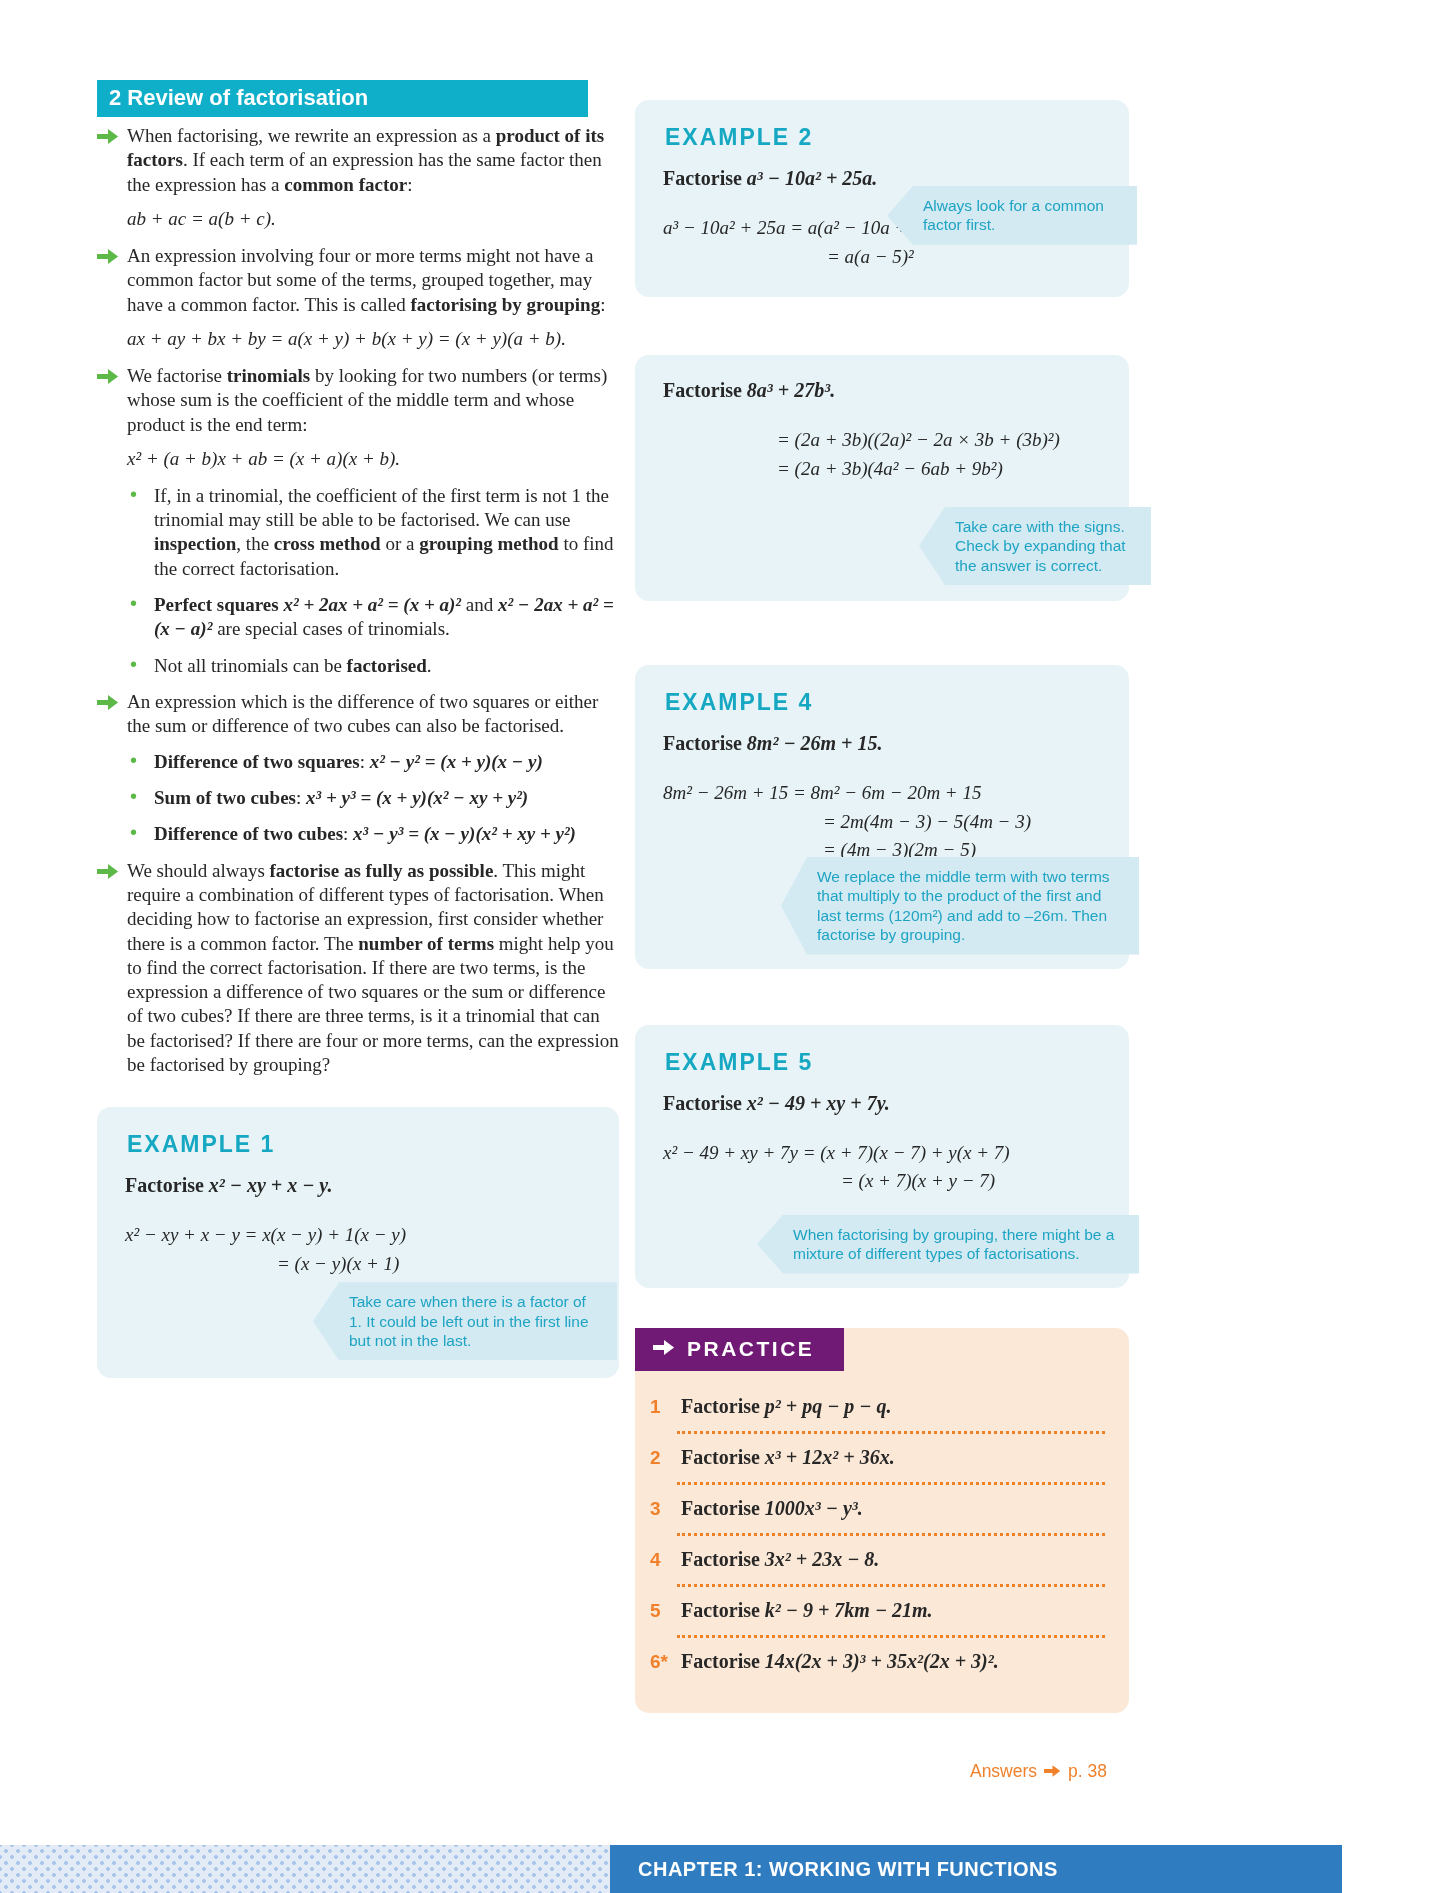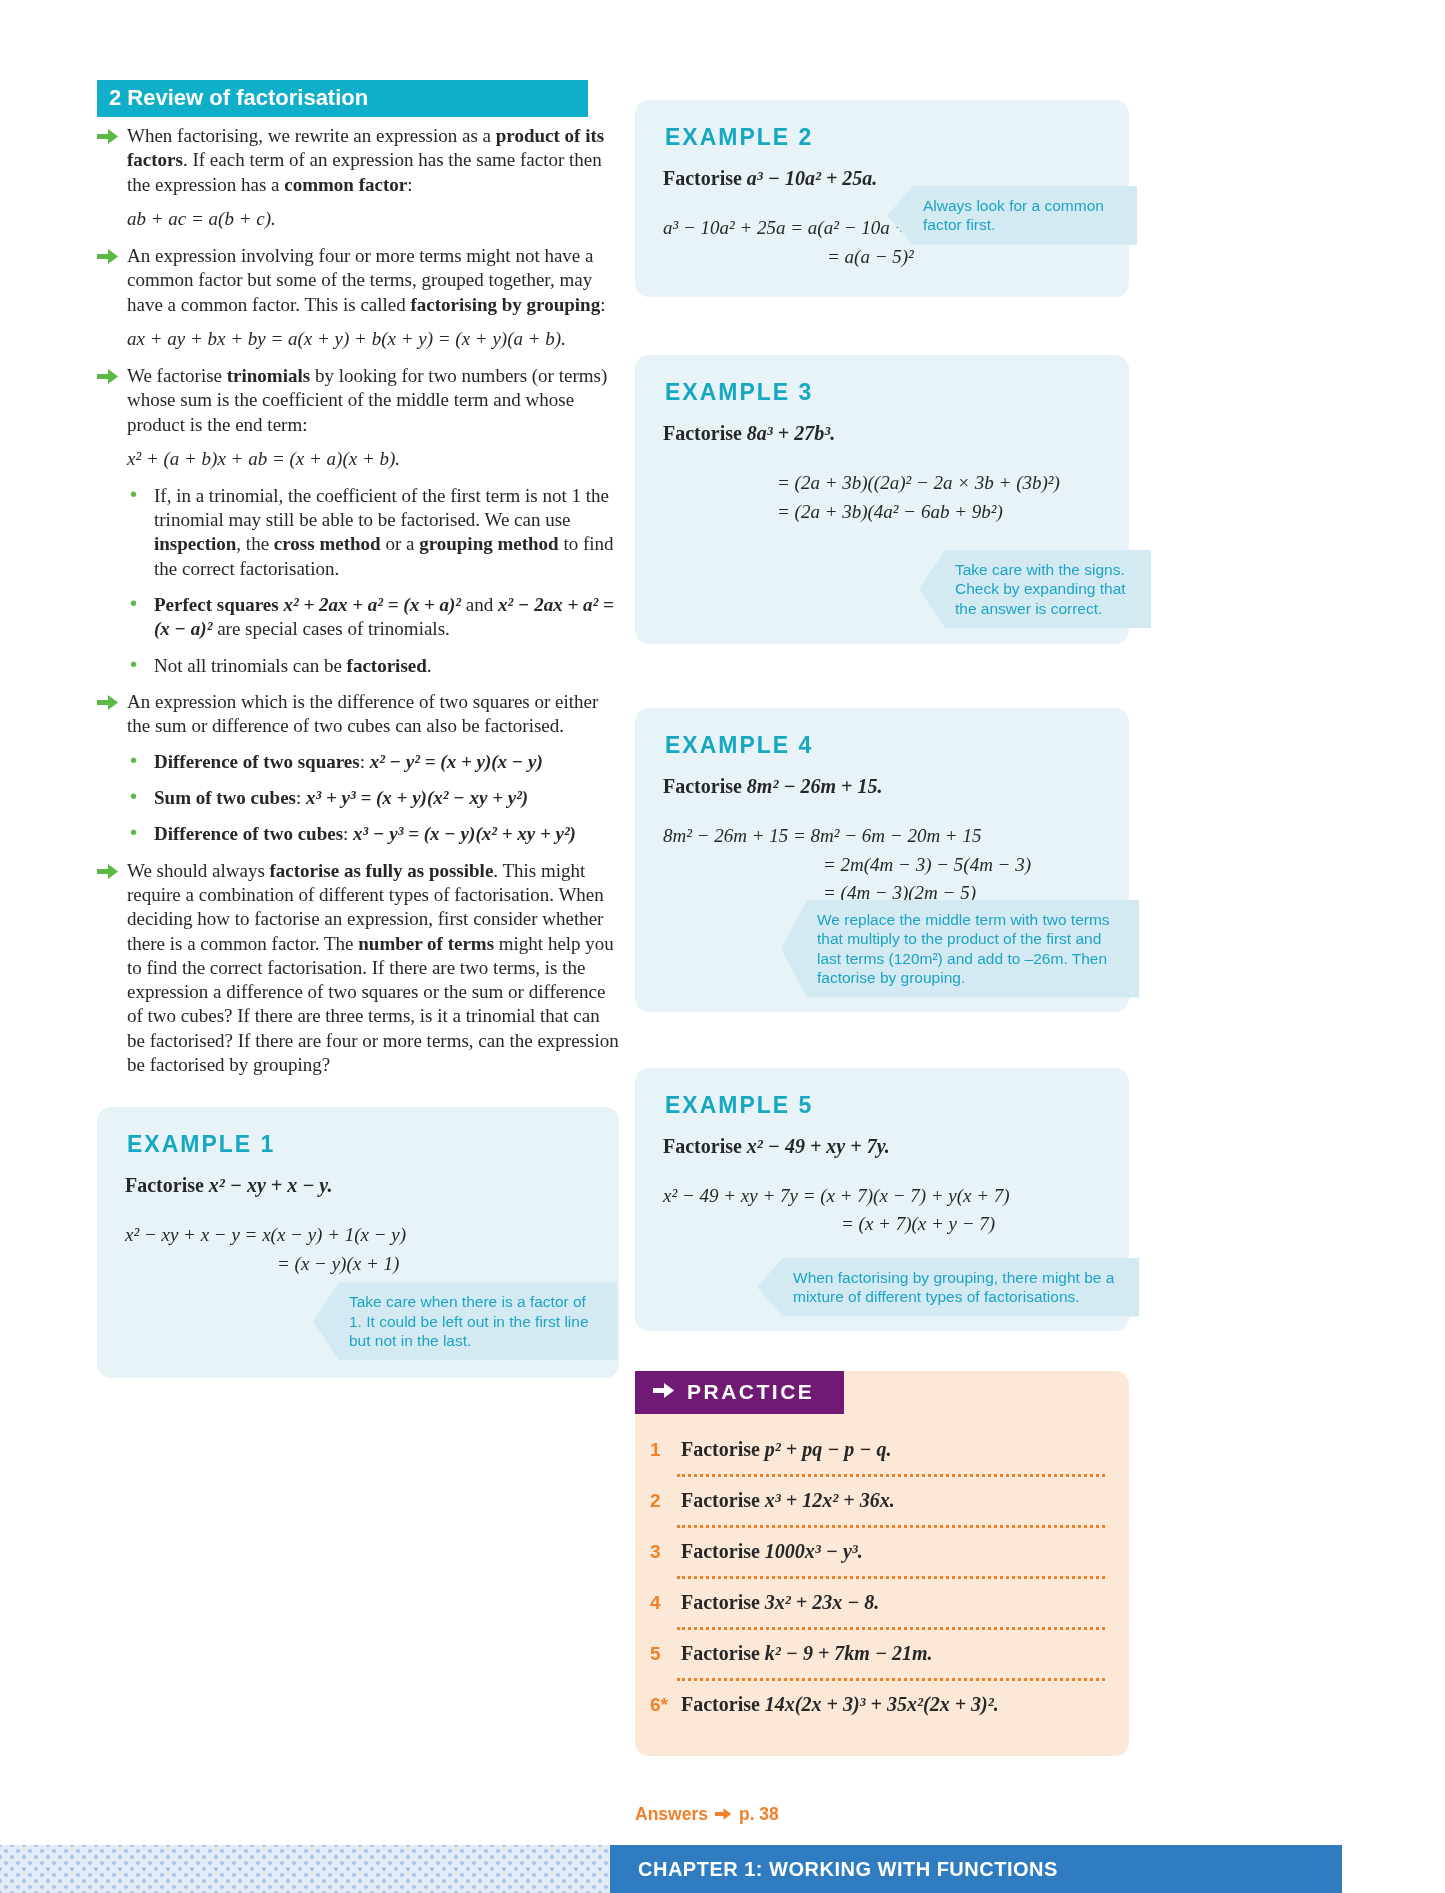--- a/index.html
+++ b/index.html
@@ -60,23 +60,23 @@
   .practice-tab{display:inline-flex;align-items:center;gap:12px;background:#701a75;
     color:#fff;font-family:"Liberation Sans",sans-serif;font-weight:bold;font-size:21px;
     letter-spacing:2.5px;padding:9px 30px 10px 18px;}
   .pitems{padding-top:16px;}
   .pitem{position:relative;padding:8px 28px 6px 46px;font-size:20px;font-weight:bold;}
   .pitem .ptext{font-weight:bold;}
   .pnum{position:absolute;left:15px;top:9px;color:#f0812a;
     font-family:"Liberation Sans",sans-serif;font-weight:bold;font-size:19px;}
   .pdots{border-bottom:3.5px dotted #ef8023;margin:4px 24px 4px 42px;height:3px;}
 
-  .answers{display:flex;justify-content:flex-start;align-items:center;gap:7px;
+  .answers{display:flex;justify-content:flex-end;align-items:center;gap:7px;
     margin-top:48px;padding-right:22px;color:#f0812a;
-    font-family:"Liberation Sans",sans-serif;font-weight:bold;font-size:17.5px;}
+    font-family:"Liberation Sans",sans-serif;font-weight:normal;font-size:17.5px;}
   .aicon{color:#f0812a;display:inline-flex;}
 
   
   .footer{position:absolute;left:0;bottom:0;width:1445px;height:48px;}
   .footer-pattern{position:absolute;inset:0;background-color:#e3ebf7;
     background-image:radial-gradient(#a9c6e8 1.7px,transparent 2.2px),
                      radial-gradient(#a9c6e8 1.7px,transparent 2.2px);
     background-size:12px 12px;background-position:0 0,6px 6px;}
   .footer-bar{position:absolute;left:610px;right:0;top:0;bottom:0;background:#2f7dc0;
     display:flex;align-items:center;}
@@ -172,21 +172,20 @@
         <section class="exbox rex0">
           <h3 class="extitle">EXAMPLE 2</h3>
           <p class="problem"><span class="b">Factorise </span><span class="b m">a³ − 10a² + 25a.</span></p>
           <div class="sol">
             <div class="solline">a³ − 10a² + 25a = a(a² − 10a + 25)</div>
             <div class="solline cont">= a(a − 5)²</div>
           </div>
           <div class="callout">Always look for a common factor first.</div>
         </section>
         <section class="exbox rex1">
-          <h3 class="extitle">EXAMPLE 3</h3>
           <p class="problem"><span class="b">Factorise </span><span class="b m">8a³ + 27b³.</span></p>
           <div class="sol">
             <div class="solline cont">= (2a + 3b)((2a)² − 2a × 3b + (3b)²)</div>
             <div class="solline cont">= (2a + 3b)(4a² − 6ab + 9b²)</div>
           </div>
           <div class="callout">Take care with the signs. Check by expanding that the answer is correct.</div>
         </section>
         <section class="exbox rex2">
           <h3 class="extitle">EXAMPLE 4</h3>
           <p class="problem"><span class="b">Factorise </span><span class="b m">8m² − 26m + 15.</span></p>

